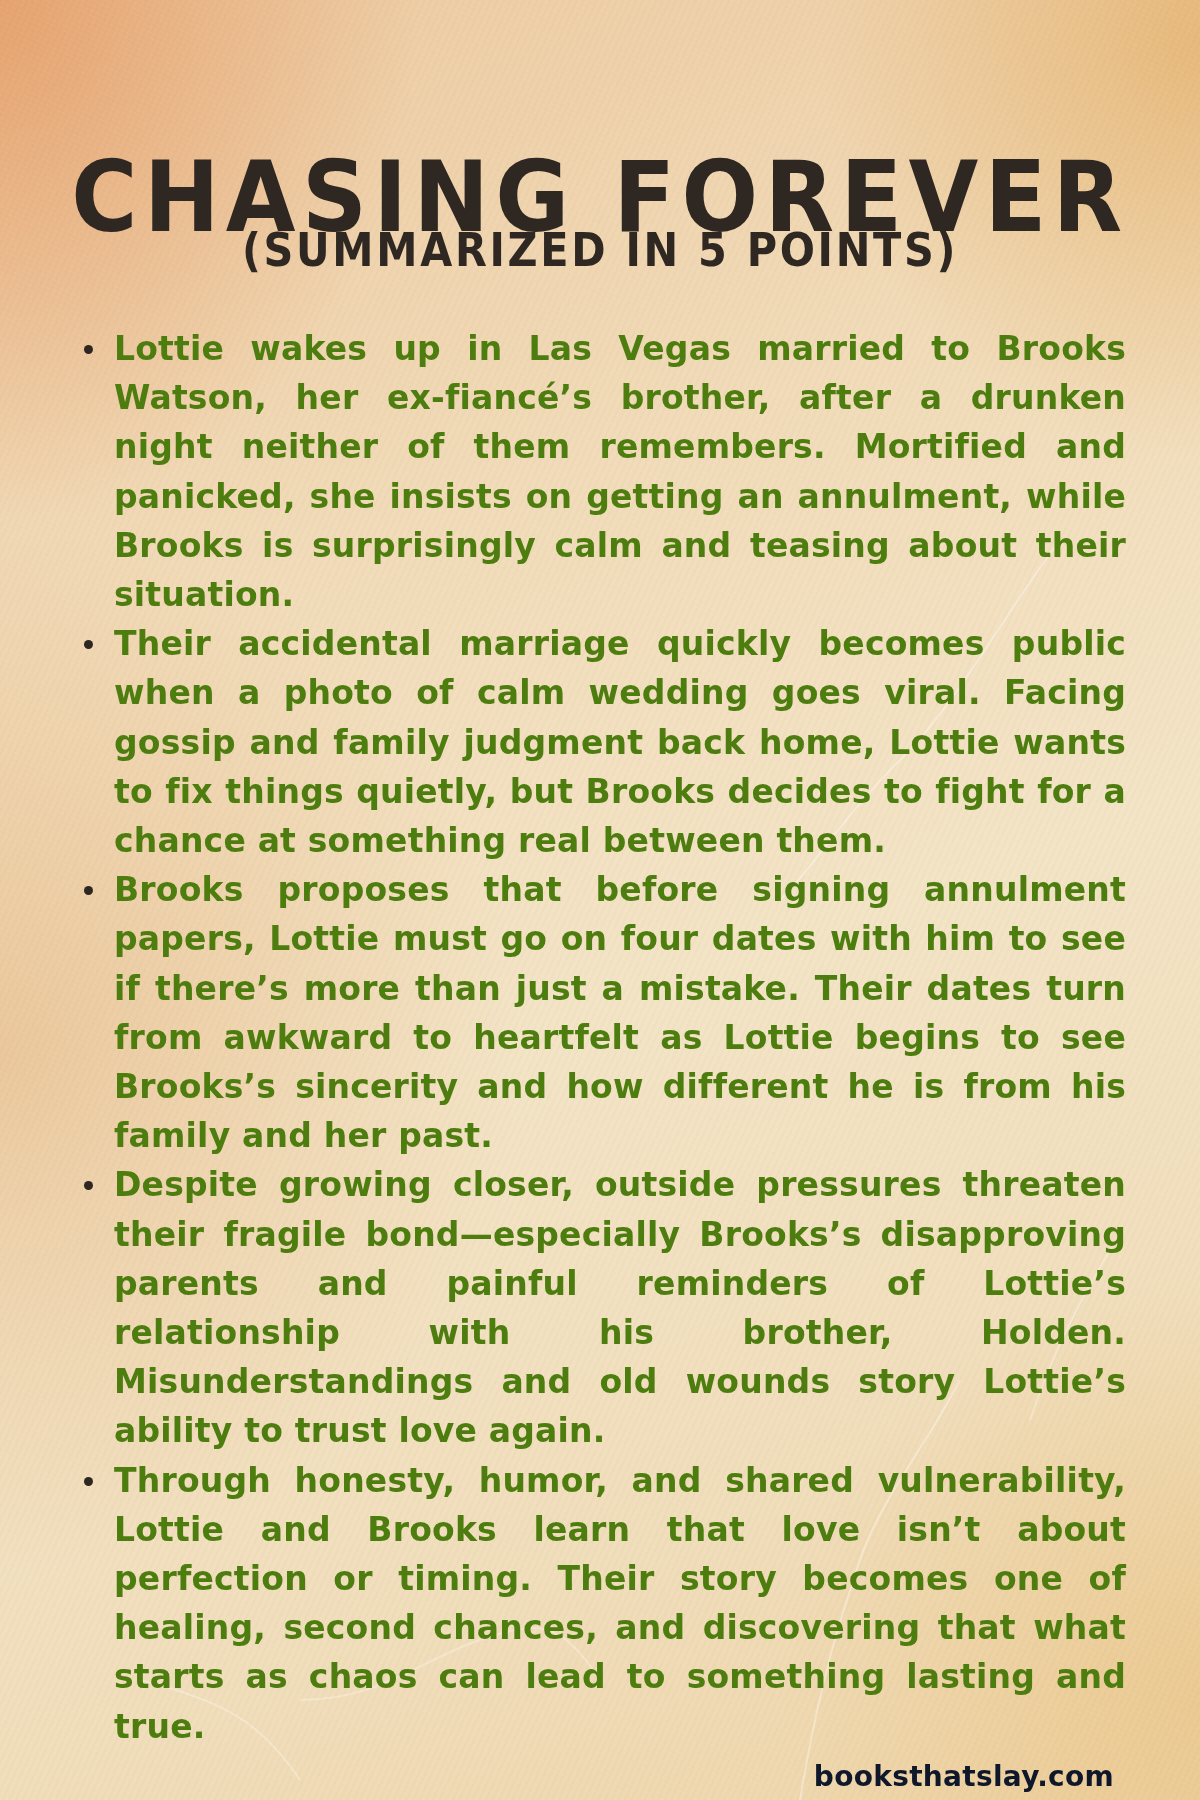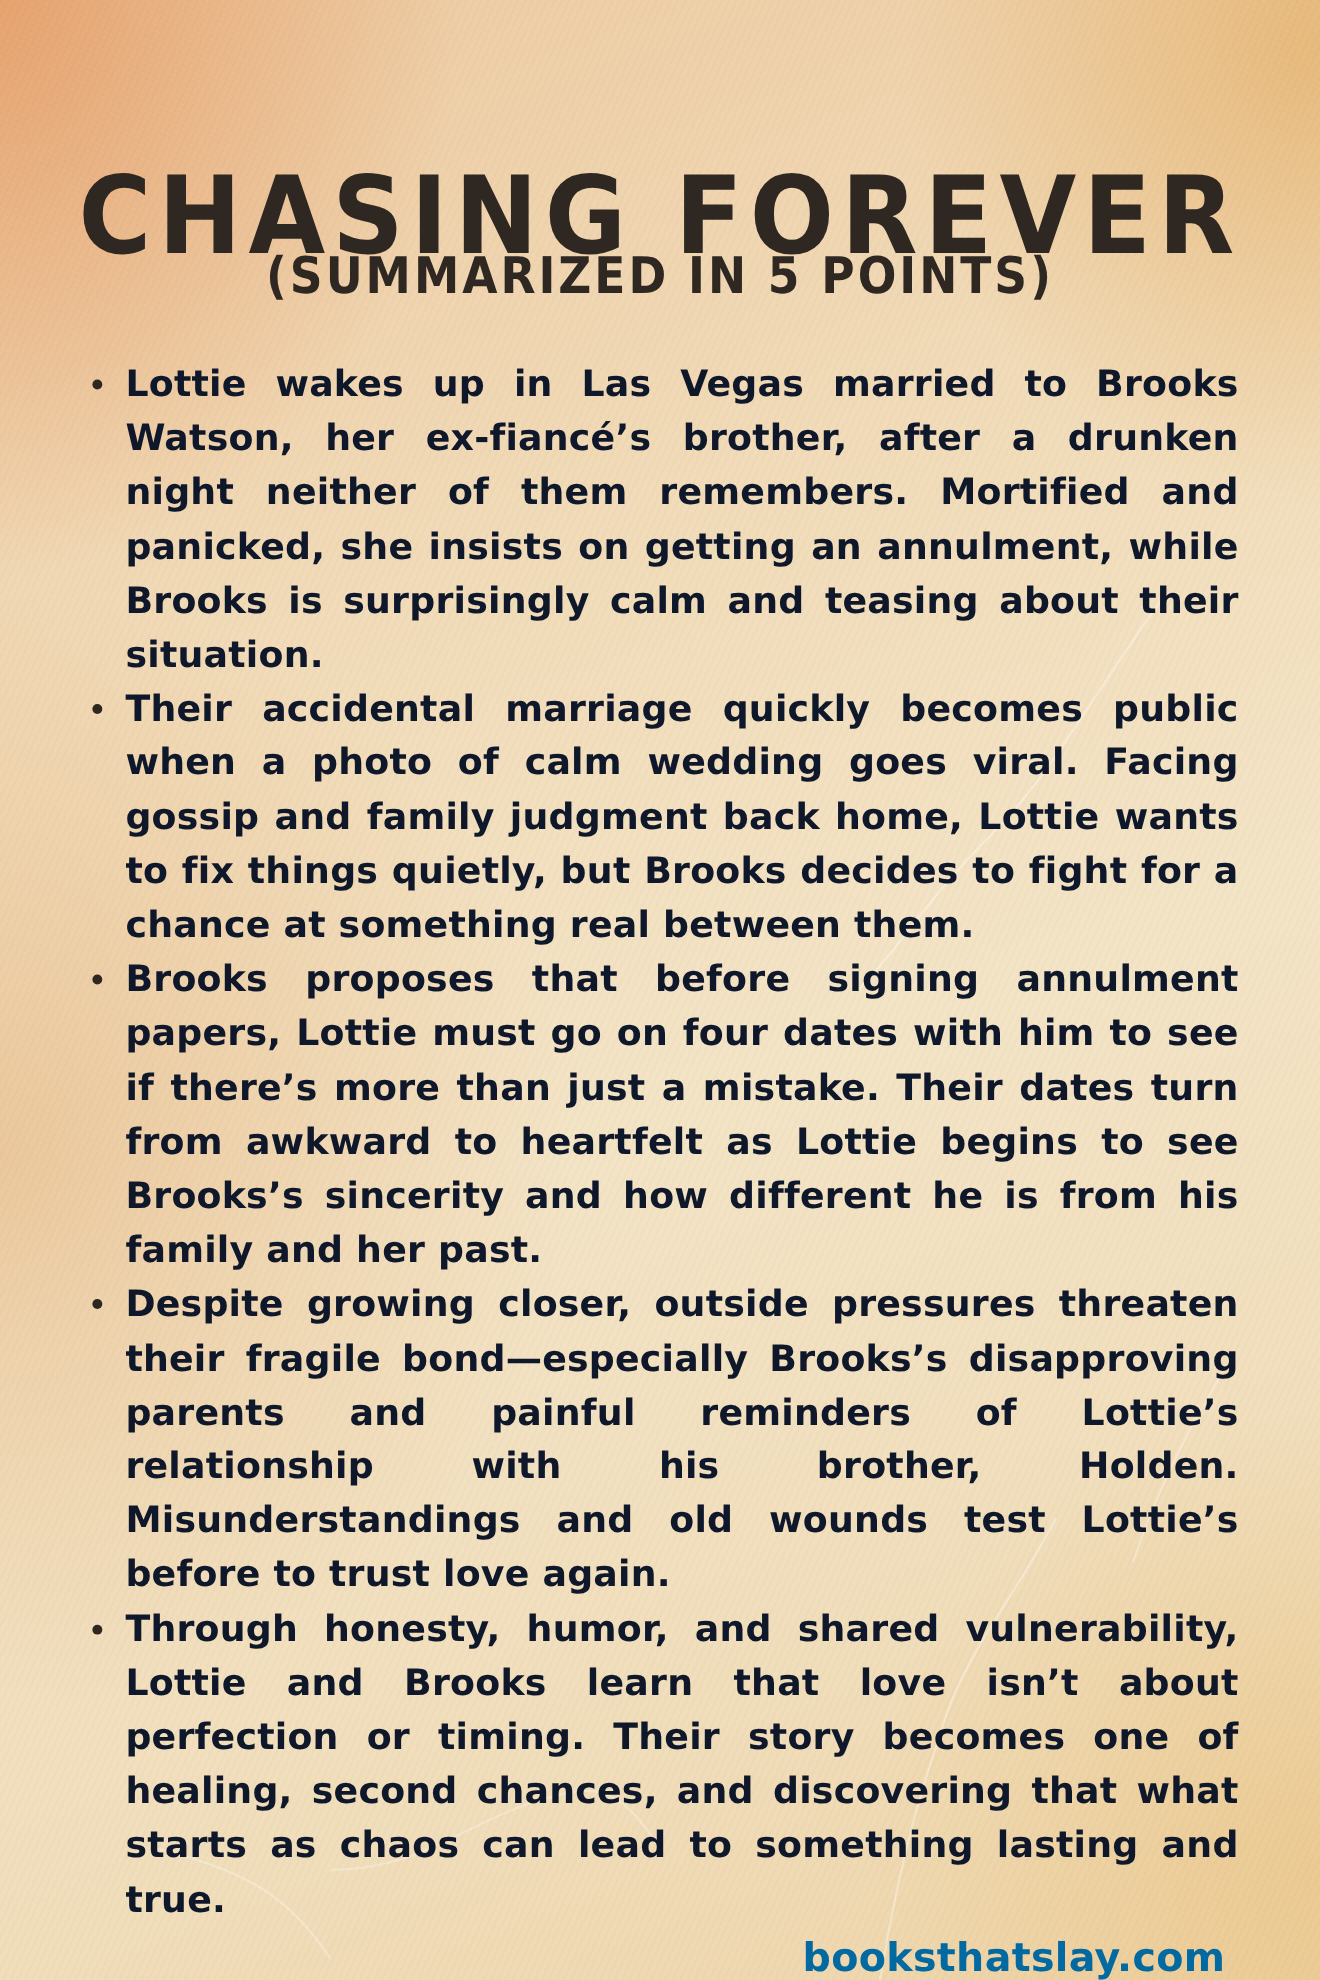--- a/index.html
+++ b/index.html
@@ -72,43 +72,43 @@
       list-style: none;
     }
     .point {
       position: relative;
       padding-left: 36px;
       font-family: "DejaVu Sans", sans-serif;
       font-weight: bold;
       font-size: 33px;
       line-height: 49.2px;
       text-align: justify;
-      color: #0f172a;
+      color: #4d7c0f;
       letter-spacing: 0.2px;
     }
     .bullet {
       position: absolute;
       left: 6px;
       top: 21px;
       width: 9px;
       height: 9px;
       border-radius: 50%;
       background: #2e2620;
     }
     .point-text {
       display: block;
     }
     .footer {
       position: absolute;
       right: 86px;
       top: 1760px;
       font-family: "DejaVu Sans", sans-serif;
       font-weight: bold;
-      font-size: 36px;
-      color: #0369a1;
+      font-size: 28px;
+      color: #0f172a;
       letter-spacing: 0.3px;
     }
   </style>
 </head>
 <body>
 
 <div class="texture"></div>
 
 <svg class="crease" width="1200" height="1800" viewBox="0 0 1200 1800" style="left:0;top:0;">
   <path d="M1060 540 C1000 620, 960 700, 900 760 S 820 860, 780 900" stroke="rgba(255,255,255,0.35)" stroke-width="2" fill="none"></path>
@@ -129,21 +129,21 @@
   <li class="point">
     <span class="bullet"></span>
     <span class="point-text">Their accidental marriage quickly becomes public when a photo of calm wedding goes viral. Facing gossip and family judgment back home, Lottie wants to fix things quietly, but Brooks decides to fight for a chance at something real between them.</span>
   </li>
   <li class="point">
     <span class="bullet"></span>
     <span class="point-text">Brooks proposes that before signing annulment papers, Lottie must go on four dates with him to see if there’s more than just a mistake. Their dates turn from awkward to heartfelt as Lottie begins to see Brooks’s sincerity and how different he is from his family and her past.</span>
   </li>
   <li class="point">
     <span class="bullet"></span>
-    <span class="point-text">Despite growing closer, outside pressures threaten their fragile bond—especially Brooks’s disapproving parents and painful reminders of Lottie’s relationship with his brother, Holden. Misunderstandings and old wounds test Lottie’s before to trust love again.</span>
+    <span class="point-text">Despite growing closer, outside pressures threaten their fragile bond—especially Brooks’s disapproving parents and painful reminders of Lottie’s relationship with his brother, Holden. Misunderstandings and old wounds story Lottie’s ability to trust love again.</span>
   </li>
   <li class="point">
     <span class="bullet"></span>
     <span class="point-text">Through honesty, humor, and shared vulnerability, Lottie and Brooks learn that love isn’t about perfection or timing. Their story becomes one of healing, second chances, and discovering that what starts as chaos can lead to something lasting and true.</span>
   </li>
 </ul>
 
 <div class="footer">booksthatslay.com</div>
 
 </body></html>

